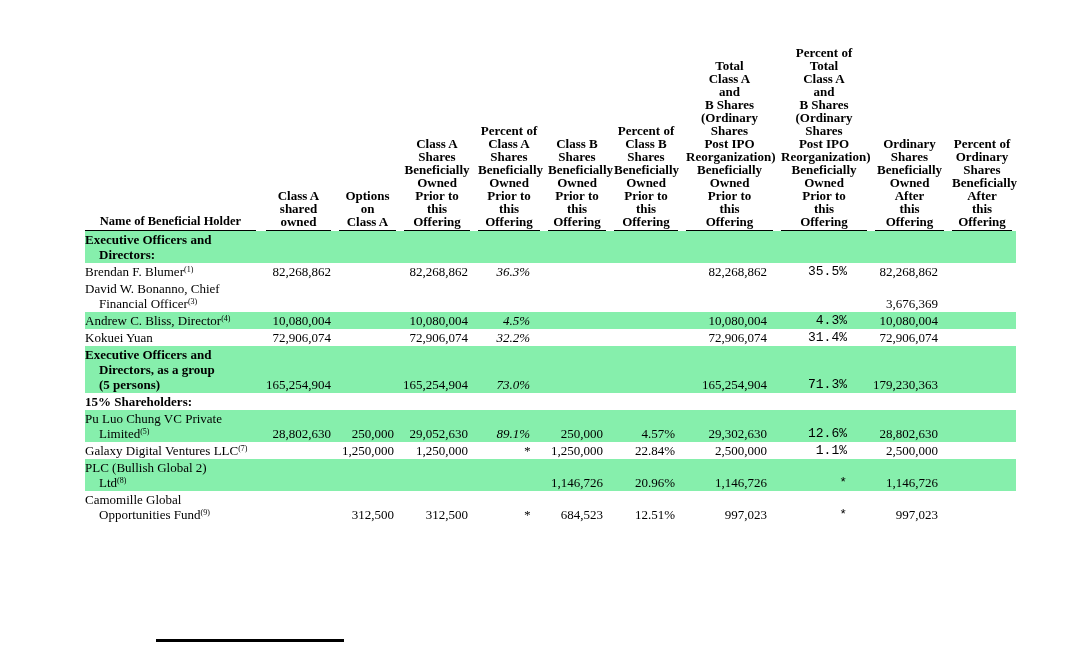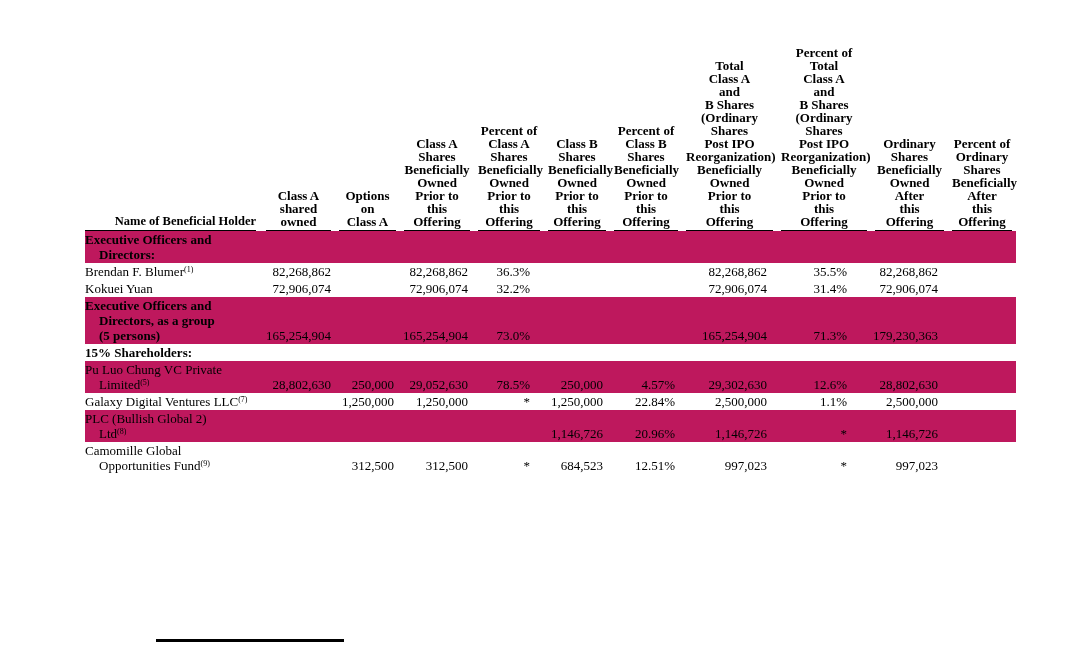--- a/index.html
+++ b/index.html
@@ -9,36 +9,36 @@
   }
   .table-wrap { position: absolute; left: 85px; top: 46px; width: 931px; }
   table { border-collapse: collapse; table-layout: fixed; width: 931px; }
   th { vertical-align: bottom; padding: 0; font-weight: bold; }
   th .hdr {
     font-size: 13px; line-height: 13px; 
     white-space: pre-line; border-bottom: 1px solid #000;
     margin: 0 4px; padding-bottom: 2px;
   }
   th.name-th .hdr {
-    display: block; text-align: right; margin: 0 6px 0 0; font-size: 12.5px;
+    display: block; text-align: center; margin: 0 6px 0 0; font-size: 12.5px;
   }
   td { font-size: 13px; line-height: 15px; vertical-align: bottom; padding: 1px 0; }
-  tr.blue { background: #be185d; }
+  tr.blue { background: #86efac; }
   tr.bold td.name-cell { font-weight: bold; }
   td.name-cell { padding-left: 14px; text-indent: -14px; white-space: pre-line; }
   td.num { text-align: right; font-variant-numeric: tabular-nums; }
   sup { font-size: 8px; vertical-align: 4px; line-height: 0; }
   .c0 { padding-right: 4px; }
   .c1 { padding-right: 6px; }
   .c2 { padding-right: 6px; }
-  .c3 { padding-right: 14px; }
+  .c3 { padding-right: 14px; font-style: italic; }
   .c4 { padding-right: 7px; }
   .c5 { padding-right: 7px; }
   .c6 { padding-right: 10px; }
-  .c7 { padding-right: 24px; }
+  .c7 { padding-right: 24px; font-family: Liberation Mono, monospace; }
   .c8 { padding-right: 10px; }
   .c9 { padding-right: 2px; }
   .footnote-rule { position: absolute; left: 156px; top: 639px; width: 188px; height: 3px; background: #000; }
 </style>
 </head>
 <body>
 
 <div class="table-wrap">
   <table>
     <colgroup>
@@ -179,20 +179,47 @@
           <td class="num c2">82,268,862</td>
           <td class="num c3">36.3%</td>
           <td class="num c4"></td>
           <td class="num c5"></td>
           <td class="num c6">82,268,862</td>
           <td class="num c7">35.5%</td>
           <td class="num c8">82,268,862</td>
           <td class="num c9"></td>
         </tr>
         <tr class="white">
+          <td class="name-cell"><span>David W. Bonanno, Chief
+Financial Officer</span><sup>(3)</sup></td>
+          <td class="num c0"></td>
+          <td class="num c1"></td>
+          <td class="num c2"></td>
+          <td class="num c3"></td>
+          <td class="num c4"></td>
+          <td class="num c5"></td>
+          <td class="num c6"></td>
+          <td class="num c7"></td>
+          <td class="num c8">3,676,369</td>
+          <td class="num c9"></td>
+        </tr>
+        <tr class="blue">
+          <td class="name-cell"><span>Andrew C. Bliss, Director</span><sup>(4)</sup></td>
+          <td class="num c0">10,080,004</td>
+          <td class="num c1"></td>
+          <td class="num c2">10,080,004</td>
+          <td class="num c3">4.5%</td>
+          <td class="num c4"></td>
+          <td class="num c5"></td>
+          <td class="num c6">10,080,004</td>
+          <td class="num c7">4.3%</td>
+          <td class="num c8">10,080,004</td>
+          <td class="num c9"></td>
+        </tr>
+        <tr class="white">
           <td class="name-cell"><span>Kokuei Yuan</span></td>
           <td class="num c0">72,906,074</td>
           <td class="num c1"></td>
           <td class="num c2">72,906,074</td>
           <td class="num c3">32.2%</td>
           <td class="num c4"></td>
           <td class="num c5"></td>
           <td class="num c6">72,906,074</td>
           <td class="num c7">31.4%</td>
           <td class="num c8">72,906,074</td>
@@ -225,21 +252,21 @@
           <td class="num c7"></td>
           <td class="num c8"></td>
           <td class="num c9"></td>
         </tr>
         <tr class="blue">
           <td class="name-cell"><span>Pu Luo Chung VC Private
 Limited</span><sup>(5)</sup></td>
           <td class="num c0">28,802,630</td>
           <td class="num c1">250,000</td>
           <td class="num c2">29,052,630</td>
-          <td class="num c3">78.5%</td>
+          <td class="num c3">89.1%</td>
           <td class="num c4">250,000</td>
           <td class="num c5">4.57%</td>
           <td class="num c6">29,302,630</td>
           <td class="num c7">12.6%</td>
           <td class="num c8">28,802,630</td>
           <td class="num c9"></td>
         </tr>
         <tr class="white">
           <td class="name-cell"><span>Galaxy Digital Ventures LLC</span><sup>(7)</sup></td>
           <td class="num c0"></td>

